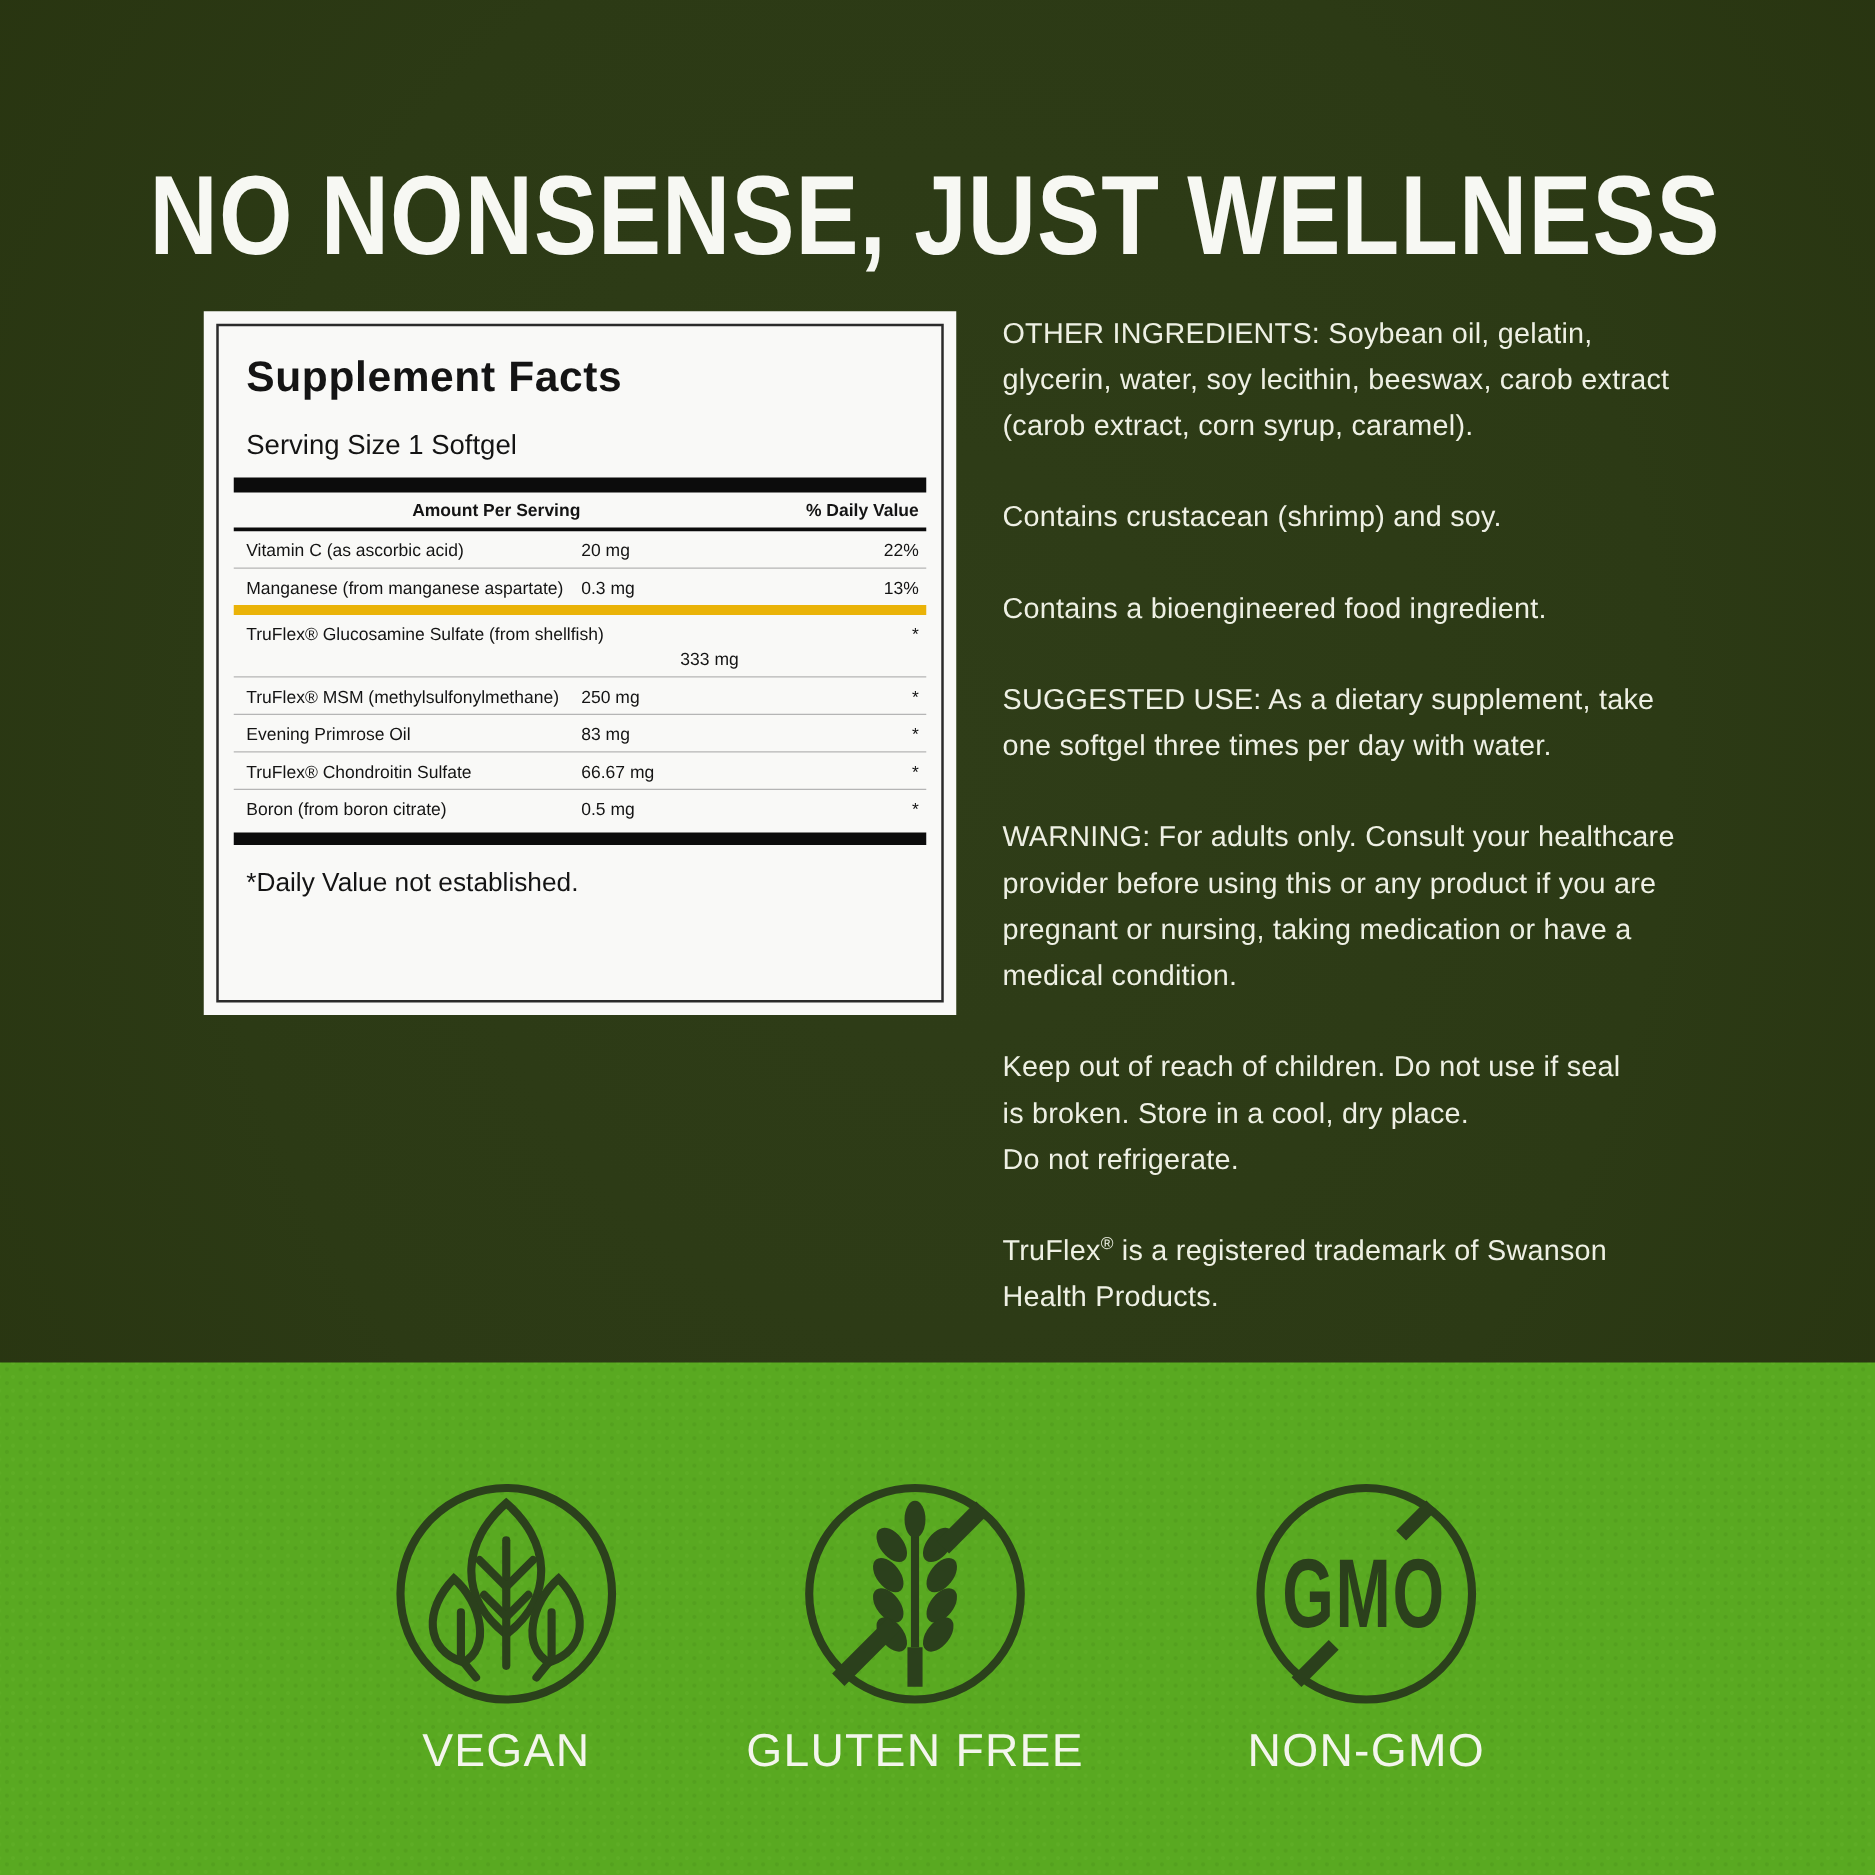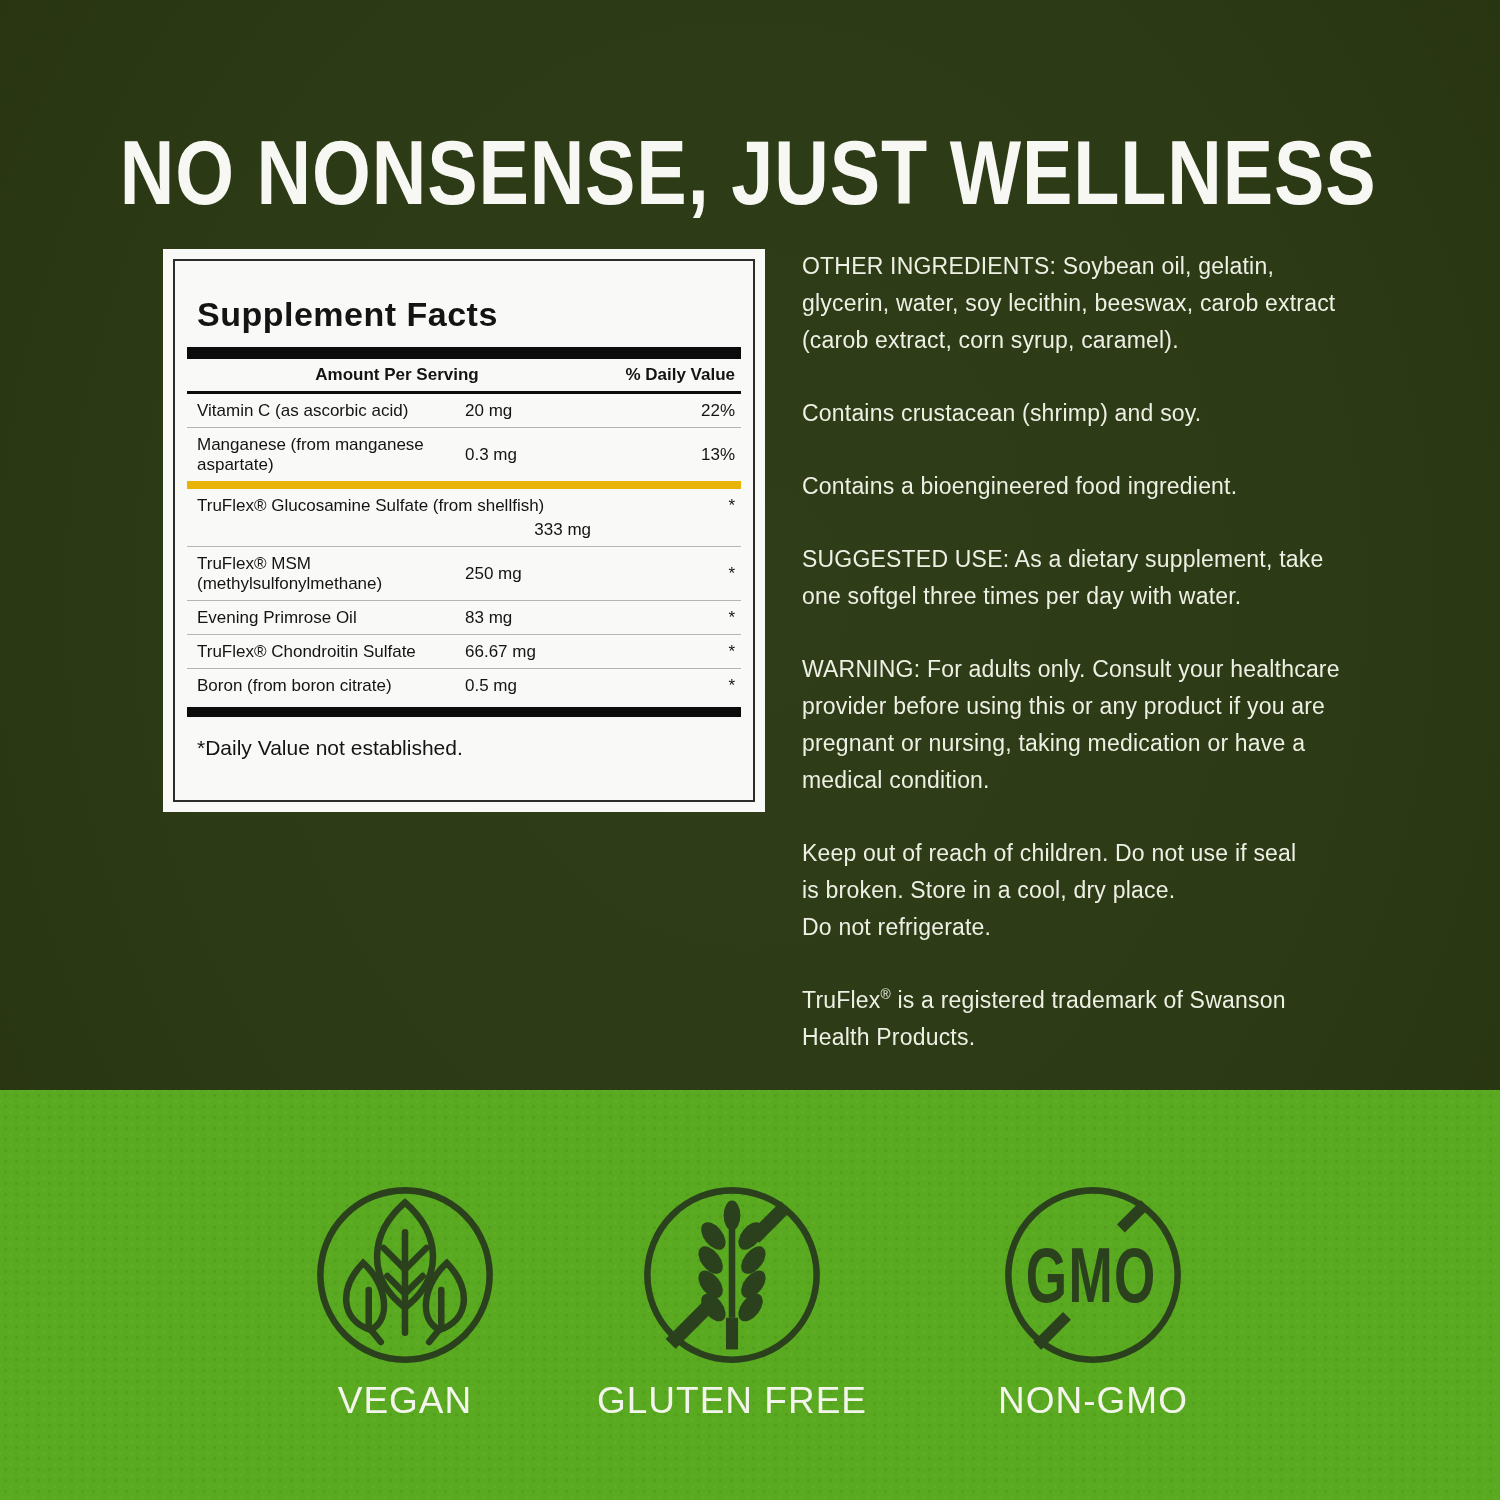--- a/index.html
+++ b/index.html
@@ -5,25 +5,25 @@
   html,body{margin:0;padding:0;}
   body{width:1500px;height:1500px;overflow:hidden;font-family:"Liberation Sans",sans-serif;}
   .canvas{position:relative;width:1500px;height:1500px;background:radial-gradient(ellipse at 50% 40%, #2f3d18 0%, #2c3a15 55%, #27330f 100%);}
   
   .headline{position:absolute;top:128px;left:0;width:100%;text-align:left;white-space:nowrap;}
   .headline .inner{display:inline-block;transform:scaleX(0.84);transform-origin:50% 50%;
     font-size:90px;font-weight:bold;letter-spacing:1px;color:#f7f8f3;line-height:1;}
   
   .facts-panel{position:absolute;left:163px;top:249px;width:602px;height:563px;background:#f9f9f7;box-sizing:border-box;padding:10px;}
   .facts-inner{width:100%;height:100%;border:2px solid #2b2b2b;box-sizing:border-box;padding:10px 12px;color:#141414;}
-  .facts-title{font-size:34px;font-weight:bold;margin-top:24px;margin-left:10px;letter-spacing:0.5px;}
+  .facts-title{font-size:34px;font-weight:bold;margin-top:12px;margin-left:10px;letter-spacing:0.5px;}
   .facts-serving{font-size:22px;margin-top:21px;margin-left:10px;}
   .bar-thick{height:12px;background:#0c0c0c;margin-top:13px;}
   .bar-bottom{height:10px;background:#0c0c0c;margin-top:5px;}
-  .facts-table{font-size:17px;}
+  .facts-table{font-size:14px;}
   .frow{display:flex;align-items:center;padding:7px 0 6px 0;border-bottom:1px solid #b5b5b5;}
   .frow .name{flex:1;padding-left:10px;}
   .frow .amt{width:120px;text-align:left;}
   .frow .dv{width:150px;text-align:right;padding-right:6px;}
   .frow.header{font-weight:bold;border-bottom:3px solid #0c0c0c;padding:6px 0;}
   .frow.header .hleft{width:420px;text-align:center;}
   .frow.header .hright{flex:1;text-align:right;padding-right:6px;}
   .frow.group-end{border-bottom:8px solid #eab308;}
   .frow.last{border-bottom:none;}
   .frow-2line{border-bottom:1px solid #b5b5b5;padding:7px 0 6px 0;}
@@ -54,20 +54,21 @@
 
 <div class="canvas">
 
   <div class="headline">
     <span class="inner">NO NONSENSE, JUST WELLNESS</span>
   </div>
 
   <div class="facts-panel">
     <div class="facts-inner">
       <div class="facts-title">Supplement Facts</div>
+      <div class="facts-serving">Serving Size 1 Softgel</div>
       <div class="bar-thick"></div>
       <div class="facts-table">
         <div class="frow header">
           <div class="hleft">Amount Per Serving</div>
           <div class="hright">% Daily Value</div>
         </div>
         <div class="frow">
           <div class="name">Vitamin C (as ascorbic acid)</div>
           <div class="amt">20 mg</div>
           <div class="dv">22%</div>

